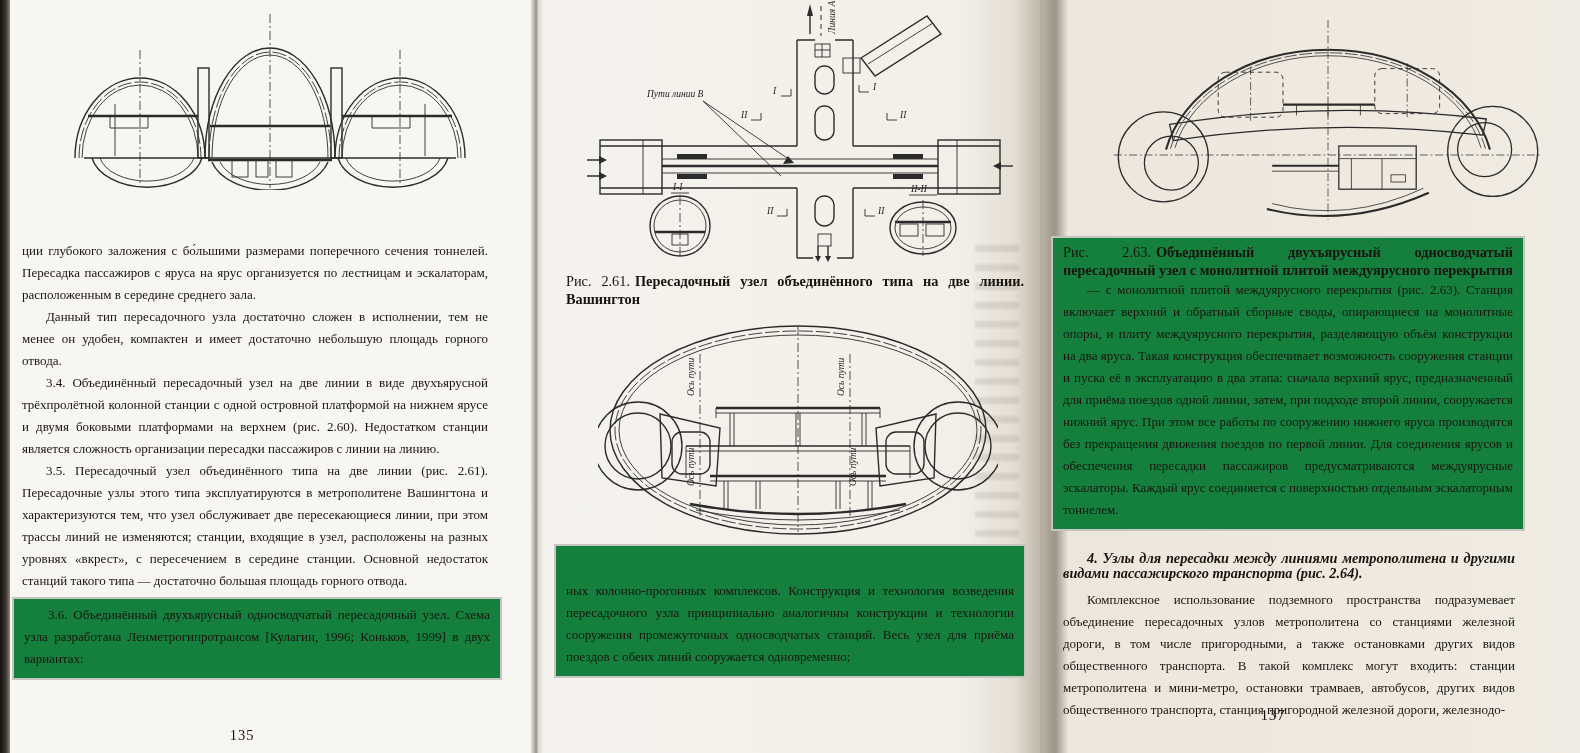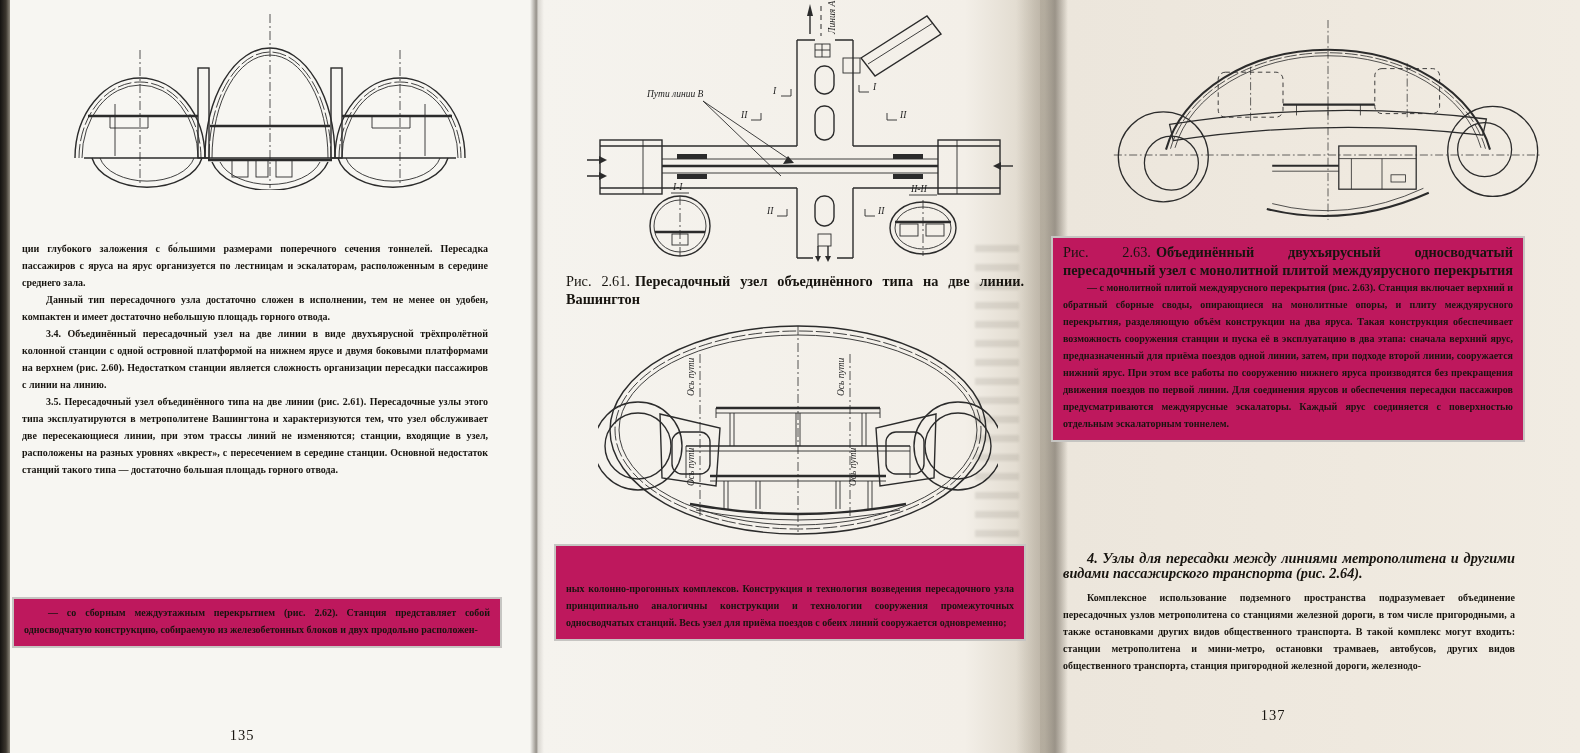--- a/index.html
+++ b/index.html
@@ -11,27 +11,27 @@
   .page-l{left:10px;top:0;width:528px;height:753px;background:#f7f6f2;}
   .page-m{left:538px;top:0;width:502px;height:753px;background:linear-gradient(90deg,#f5f3ee 0,#f3efe8 85%,#ddd6c9 99%);}
   .page-r{left:1040px;top:0;width:540px;height:753px;background:linear-gradient(90deg,#cfc8ba 0,#ece6dc 28px,#efe9df 60%,#f1ece3 100%);}
   .gutter1{left:530px;top:0;width:14px;height:753px;
            background:linear-gradient(90deg,rgba(0,0,0,0) 0,rgba(70,62,52,.55) 45%,rgba(70,62,52,.15) 60%,rgba(0,0,0,0) 100%);}
   .gutter2{left:1016px;top:0;width:52px;height:753px;
            background:linear-gradient(90deg,rgba(0,0,0,0) 0,rgba(95,85,70,.28) 55%,rgba(60,52,42,.42) 75%,rgba(0,0,0,0) 100%);}
   .bleed{left:975px;top:245px;width:44px;height:310px;opacity:.5;filter:blur(1px);
          background:repeating-linear-gradient(180deg,rgba(110,104,92,.30) 0 7px,rgba(0,0,0,0) 7px 19px);}
   
-  .body-text{font-size:10px;line-height:17px;text-align:justify;font-weight:bold;}
+  .body-text{font-size:13px;line-height:22px;text-align:justify;}
   .body-text p{margin:0;}
   .ind{text-indent:24px;}
   .caption{font-size:14.3px;line-height:18.2px;text-align:justify;}
   .cap-label{font-weight:normal;margin-right:5px;}
   .cap-bold{font-weight:bold;}
-  .hl{background:#be185d;box-shadow:0 0 0 2px #c6c5c2;}
+  .hl{background:#15803d;box-shadow:0 0 0 2px #c6c5c2;}
   .hl-pad{padding:5px 10px 8px 10px;}
   .heading-i{font-size:14.3px;line-height:15px;font-weight:bold;font-style:italic;text-align:justify;}
   .pagenum{font-size:14.5px;text-align:center;letter-spacing:1px;}
   
   svg{display:block;}
   .fig path,.fig line,.fig rect,.fig circle,.fig ellipse,.fig polygon{stroke:#2b2b2b;fill:none;stroke-width:1.4;}
   .fig .s1{stroke-width:.9;}
   .fig .s2{stroke-width:2.3;}
   .fig .dd{stroke-width:.8;stroke-dasharray:9 3 2 3;}
   .fig .dash{stroke-width:1;stroke-dasharray:5 4;}
@@ -99,21 +99,21 @@
 
 
   <div class="abs body-text" style="left:22px;top:240px;width:466px;">
     <p>ции глубокого заложения с бо́льшими размерами поперечного сечения тоннелей. Пересадка пассажиров с яруса на ярус организуется по лестницам и эскалаторам, расположенным в середине среднего зала.</p>
     <p class="ind">Данный тип пересадочного узла достаточно сложен в исполнении, тем не менее он удобен, компактен и имеет достаточно небольшую площадь горного отвода.</p>
     <p class="ind">3.4. Объединённый пересадочный узел на две линии в виде двухъярусной трёхпролётной колонной станции с одной островной платформой на нижнем ярусе и двумя боковыми платформами на верхнем (рис. 2.60). Недостатком станции является сложность организации пересадки пассажиров с линии на линию.</p>
     <p class="ind">3.5. Пересадочный узел объединённого типа на две линии (рис. 2.61). Пересадочные узлы этого типа эксплуатируются в метрополитене Вашингтона и характеризуются тем, что узел обслуживает две пересекающиеся линии, при этом трассы линий не изменяются; станции, входящие в узел, расположены на разных уровнях «вкрест», с пересечением в середине станции. Основной недостаток станций такого типа — достаточно большая площадь горного отвода.</p>
   </div>
 
   <div class="abs hl hl-pad body-text" style="left:14px;top:599px;width:466px;">
-    <p class="ind">— со сборным междуэтажным перекрытием (рис. 2.62). Станция представляет собой односводчатую конструкцию, собираемую из железобетонных блоков и двух продольно расположен-</p>
+    <p class="ind">3.6. Объединённый двухъярусный односводчатый пересадочный узел. Схема узла разработана Ленметрогипротрансом [Кулагин, 1996; Коньков, 1999] в двух вариантах:</p>
   </div>
 
   <div class="abs pagenum" style="left:22px;top:727px;width:440px;">135</div>
 
   <div class="abs fig" style="left:585px;top:0px;">
     <svg width="430" height="262" viewBox="0 0 430 262">
 
       <line x1="212" y1="40" x2="212" y2="146"></line>
       <line x1="268" y1="40" x2="268" y2="146"></line>
       <line x1="212" y1="188" x2="212" y2="258"></line>

